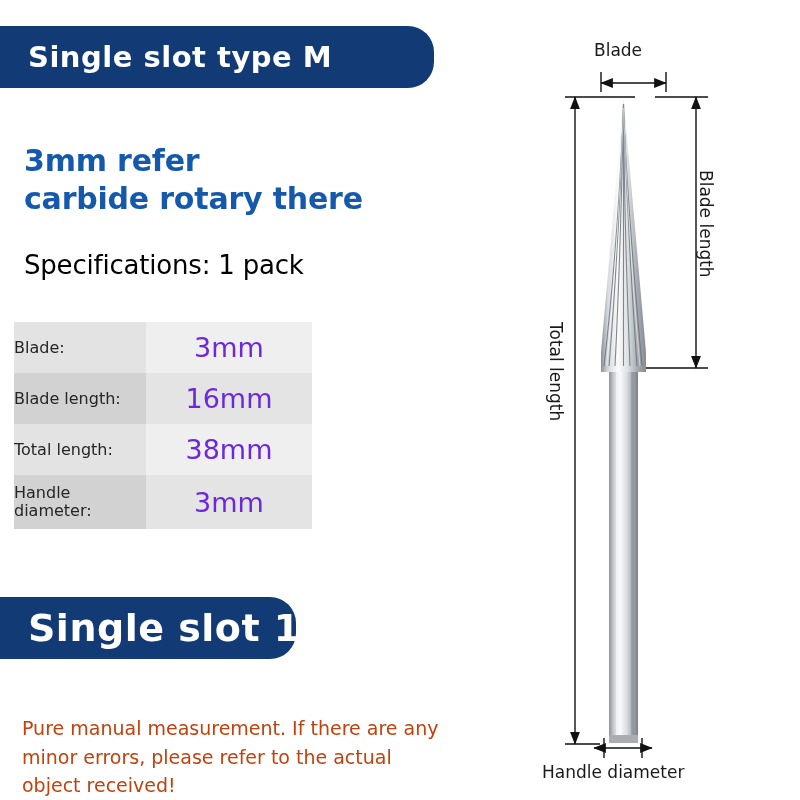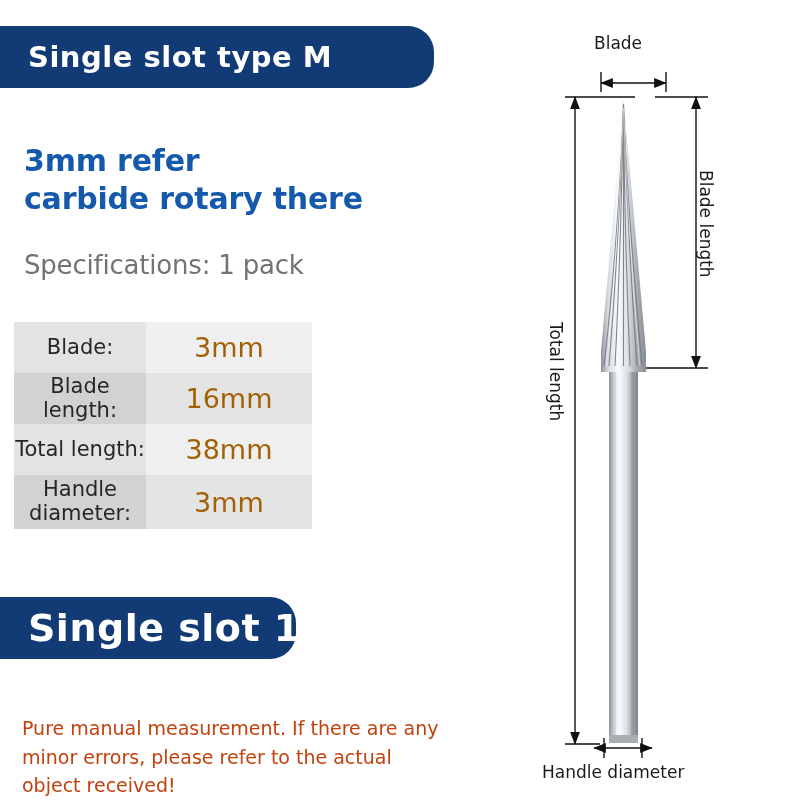--- a/index.html
+++ b/index.html
@@ -73,52 +73,52 @@
     font-size: 30px;
     font-weight: bold;
     line-height: 1.28;
     letter-spacing: -0.2px;
   }
 
   .spec-label {
     position: absolute;
     left: 24px;
     top: 250px;
-    color: #737373;
+    color: #000000;
     font-size: 26px;
     letter-spacing: -0.2px;
   }
 
   
   .spec-table {
     position: absolute;
     left: 14px;
     top: 322px;
     width: 298px;
     border-collapse: collapse;
   }
   .spec-table tr { height: 51px; }
   .spec-table tr.tall { height: 54px; }
   .spec-table td {
     padding: 0;
     vertical-align: middle;
   }
   .cell-key {
     width: 132px;
-    text-align: center;
-    font-size: 21px;
+    text-align: left;
+    font-size: 16px;
     color: #262626;
     line-height: 1.12;
     padding: 0 6px;
     box-sizing: border-box;
   }
   .cell-val {
     text-align: center;
     font-size: 27px;
-    color: #a16207;
+    color: #6d28d9;
   }
   .row-a .cell-key { background: #e3e3e3; }
   .row-a .cell-val { background: #efefef; }
   .row-b .cell-key { background: #d2d2d2; }
   .row-b .cell-val { background: #e4e4e4; }
 
   
   .footer-note {
     position: absolute;
     left: 22px;
@@ -264,21 +264,21 @@
       </g>
       <g stroke="#ffffff" stroke-width="0.9" fill="none" opacity="0.55">
         <path d="M153.5,108 C150.5,186 145.5,274 136.5,366"></path>
         <path d="M153.5,108 C156.5,186 161.5,274 170,366"></path>
       </g>
 
       <rect x="146" y="372" width="5" height="363" fill="#ffffff" opacity="0.55"></rect>
       <rect x="161" y="372" width="3" height="363" fill="#7f858b" opacity="0.35"></rect>
     </svg>
 
-    <div class="dim-label" style="left:124px; top:33px;">Blade</div>
+    <div class="dim-label" style="left:124px; top:40px;">Blade</div>
 
     <div class="dim-label vert-label" style="left:246px; top:170px;">Blade length</div>
 
     <div class="dim-label vert-label" style="left:96px; top:322px;">Total length</div>
 
     <div class="dim-label" style="left:72px; top:762px;">Handle diameter</div>
   </div>
 
 </div>
 

